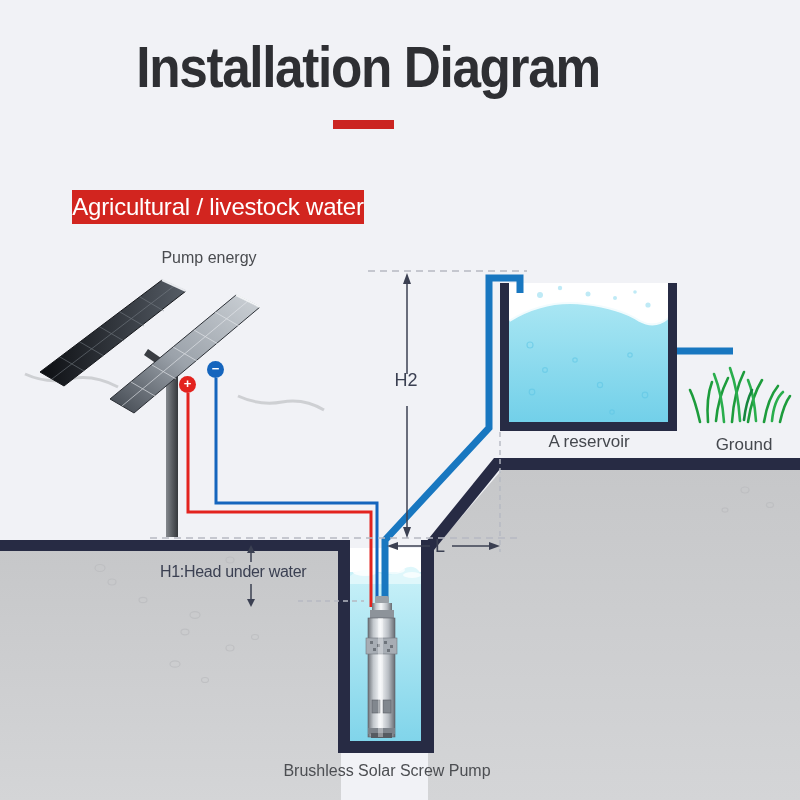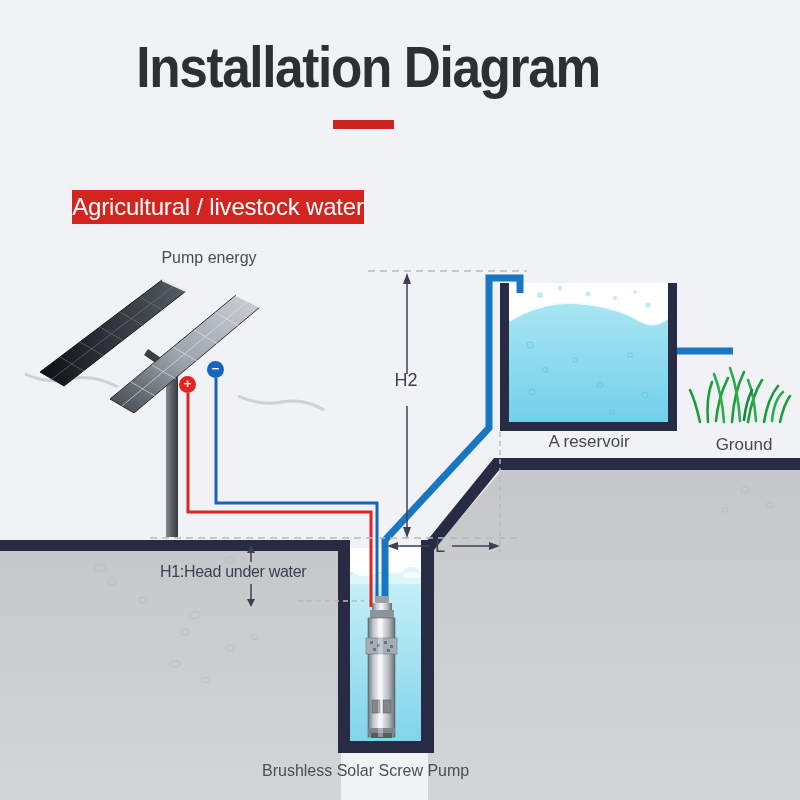--- a/index.html
+++ b/index.html
@@ -12,21 +12,21 @@
          transform:scaleX(0.9);transform-origin:50% 50%;}
   .title-underline{position:absolute;left:333px;top:120px;width:61px;height:9px;background:#cb2421;}
   .tag{position:absolute;left:72px;top:190px;width:292px;height:34px;background:#d2251f;
        color:#fff;font-size:24px;text-align:center;line-height:34px;letter-spacing:-0.2px;}
   .solar-energy{left:139px;top:249px;width:140px;text-align:center;color:#4a4c50;font-size:16px;}
   .h2-lbl{left:384px;top:371px;width:44px;text-align:center;color:#3b4052;font-size:18px;}
   .l-lbl{left:428px;top:537px;width:24px;text-align:center;color:#3b4052;font-size:18px;}
   .h1-lbl{left:160px;top:563px;width:182px;text-align:left;color:#3b4052;font-size:16px;letter-spacing:-0.3px;}
   .res-lbl{left:519px;top:433px;width:140px;text-align:center;}
   .gnd-lbl{left:699px;top:424px;width:90px;text-align:center;margin-top:12px;}
-  .pump-lbl{left:262px;top:762px;width:250px;text-align:left;font-size:16px;color:#4c4e52;}
+  .pump-lbl{left:262px;top:762px;width:250px;text-align:center;font-size:16px;color:#4c4e52;}
   .terminal{position:absolute;width:17px;height:17px;border-radius:50%;color:#fff;
             font-size:13px;font-weight:bold;text-align:center;line-height:16px;}
   .terminal.pos{left:179px;top:376px;background:#e3231e;}
   .terminal.neg{left:207px;top:361px;background:#1565bd;}
 </style>
 </head>
 <body>
 
 <div class="stage">
 

